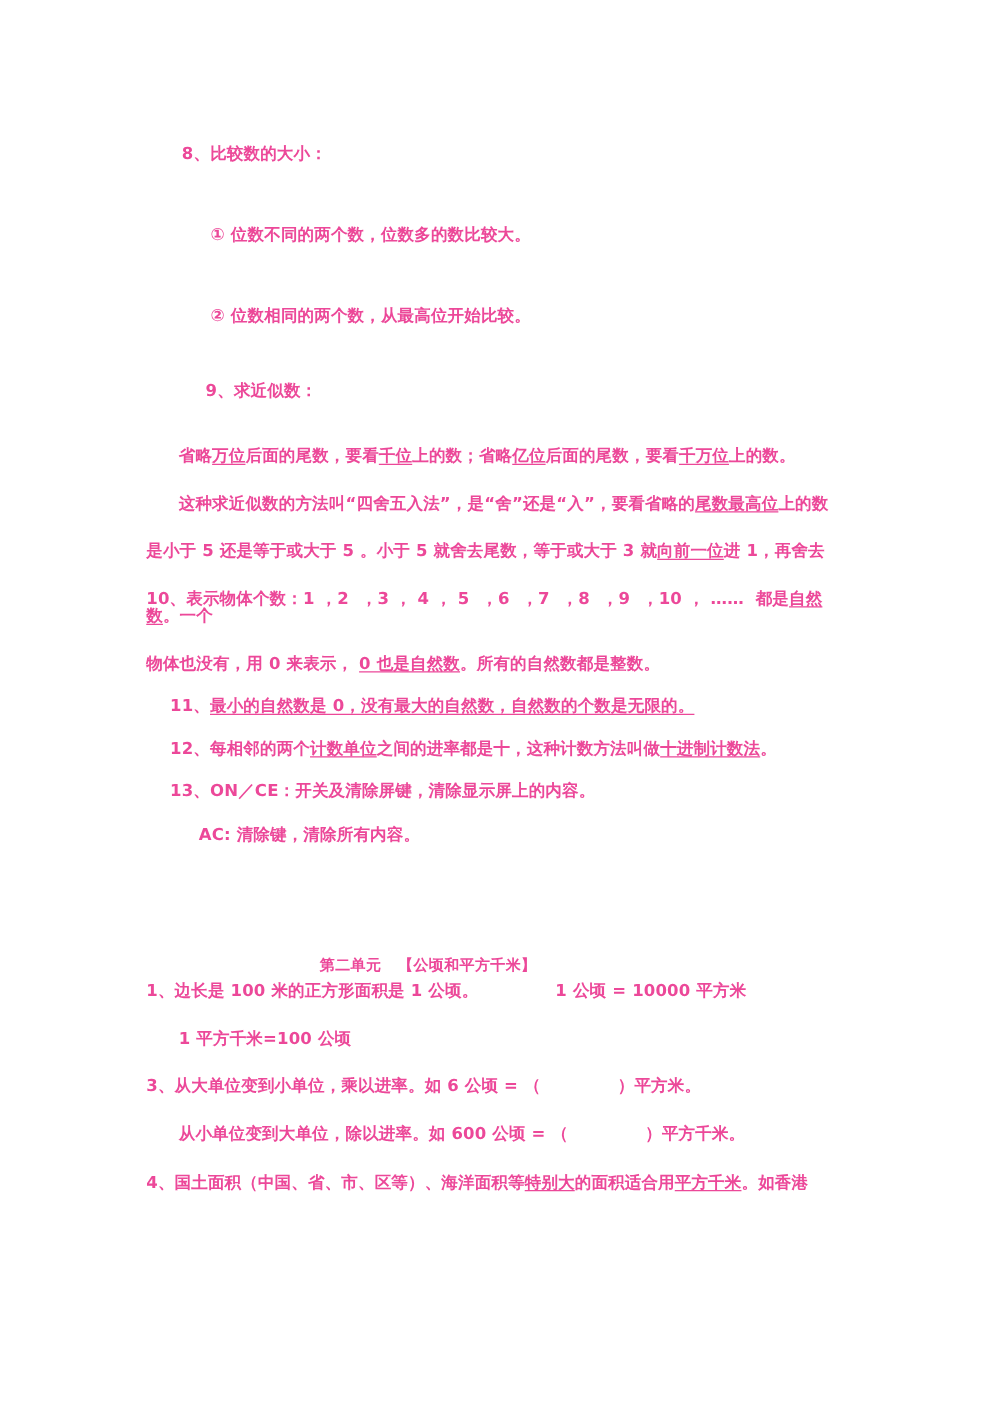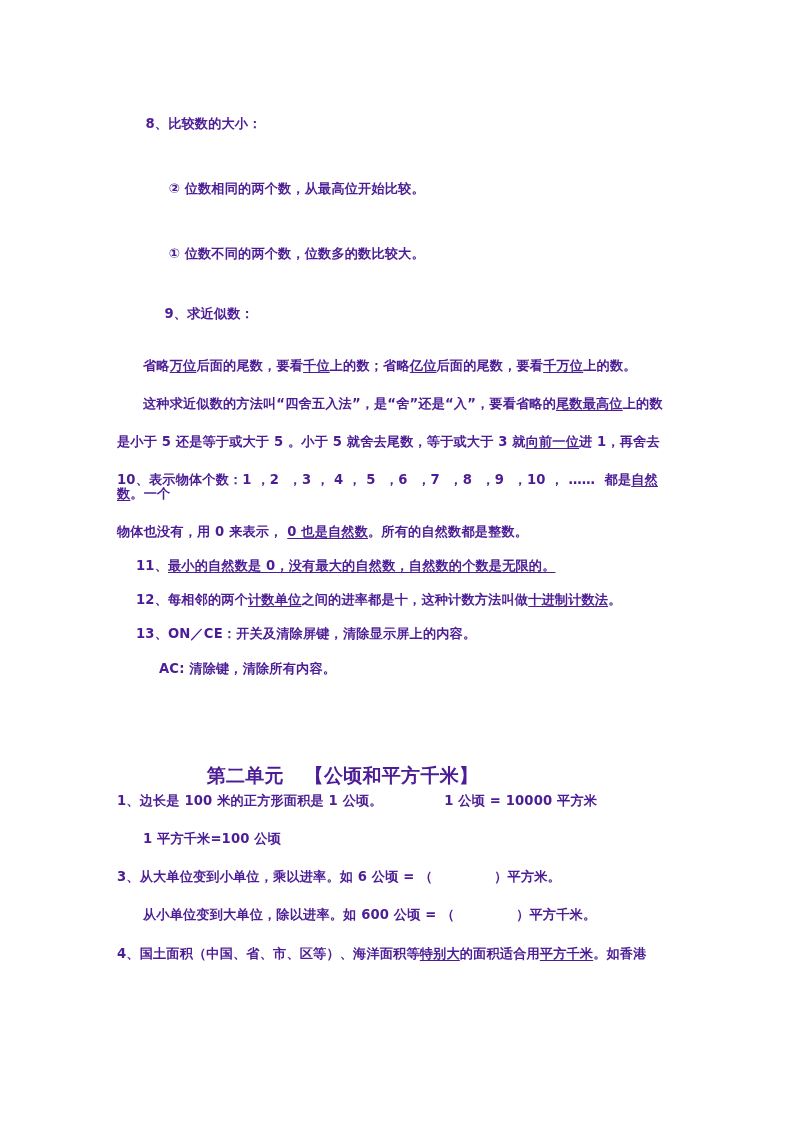--- a/index.html
+++ b/index.html
@@ -28,40 +28,40 @@
     left: 117px;
     top: 104px;
     width: 560px;
   }
 
   
   .line {
     font-size: 13.2px;
     font-weight: bold;
     line-height: 1.0;
-    color: #4c1d95;
+    color: #ec4899;
     white-space: pre-wrap;
     letter-spacing: 0.15px;
   }
   .gap-lg { margin-top: 25px; }
   .gap-md { margin-top: 21px; margin-left: 19px; }
   .gap-tight { margin-top: 9px; }
 
   .indent1 { padding-left: 23px; }
   .indent2 { padding-left: 26px; }
 
   .u {
     text-decoration: underline;
     text-underline-offset: 2px;
     text-decoration-thickness: 1px;
   }
 
   .unit-heading {
     text-align: center;
-    font-size: 19px;
+    font-size: 12px;
     font-weight: bold;
     letter-spacing: 0.3px;
     padding-right: 128px;
   }
   .circ {
     font-family: "DejaVu Sans", sans-serif;
     font-size: 13.4px;
   }
   .spacer-block { height: 70px; }
 </style>
@@ -69,25 +69,25 @@
 <body>
 
 <div class="page">
   <div class="content">
 
     <div class="line">
       <span>8、</span><span>比较数的大小：</span>
     </div>
 
     <div class="line gap-lg indent1">
-      <span class="circ">②</span><span> 位数相同的两个数，从最高位开始比较。</span>
+      <span class="circ">①</span><span> 位数不同的两个数，位数多的数比较大。</span>
     </div>
 
     <div class="line gap-lg indent1">
-      <span class="circ">①</span><span> 位数不同的两个数，位数多的数比较大。</span>
+      <span class="circ">②</span><span> 位数相同的两个数，从最高位开始比较。</span>
     </div>
 
     <div class="line gap-md">
       <span>9、</span><span>求近似数：</span>
     </div>
 
     <div class="line gap-lg indent2"><span>省略</span><span class="u">万位</span><span>后面的尾数，要看</span><span class="u">千位</span><span>上的数；省略</span><span class="u">亿位</span><span>后面的尾数，要看</span><span class="u">千万位</span><span>上的数。</span></div>
 
     <div class="line gap-lg indent2"><span>这种求近似数的方法叫“四舍五入法”，是“舍”还是“入”，要看省略的</span><span class="u">尾数最高位</span><span>上的数</span></div>
 

